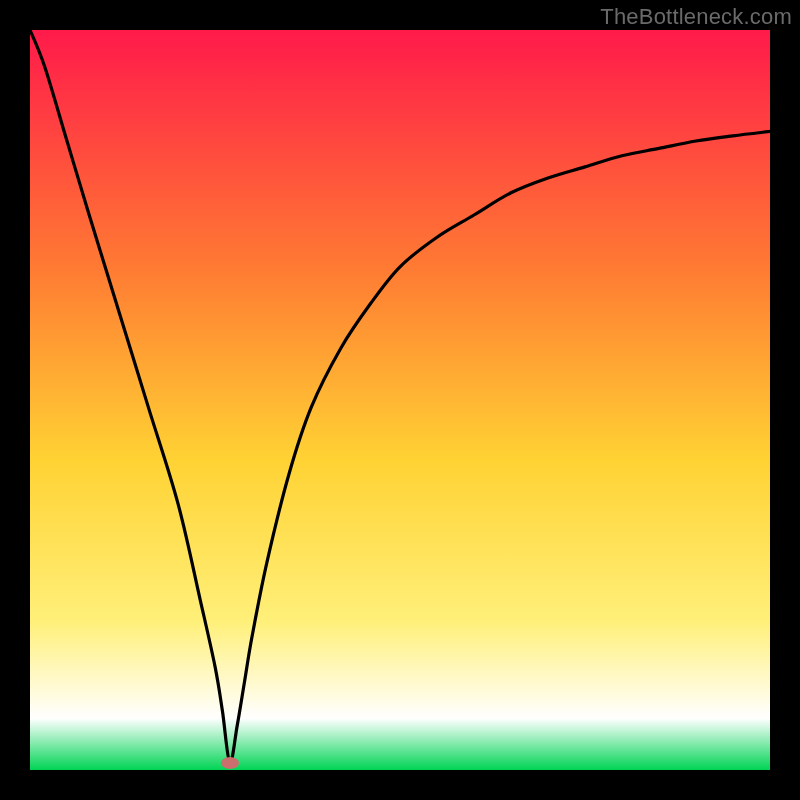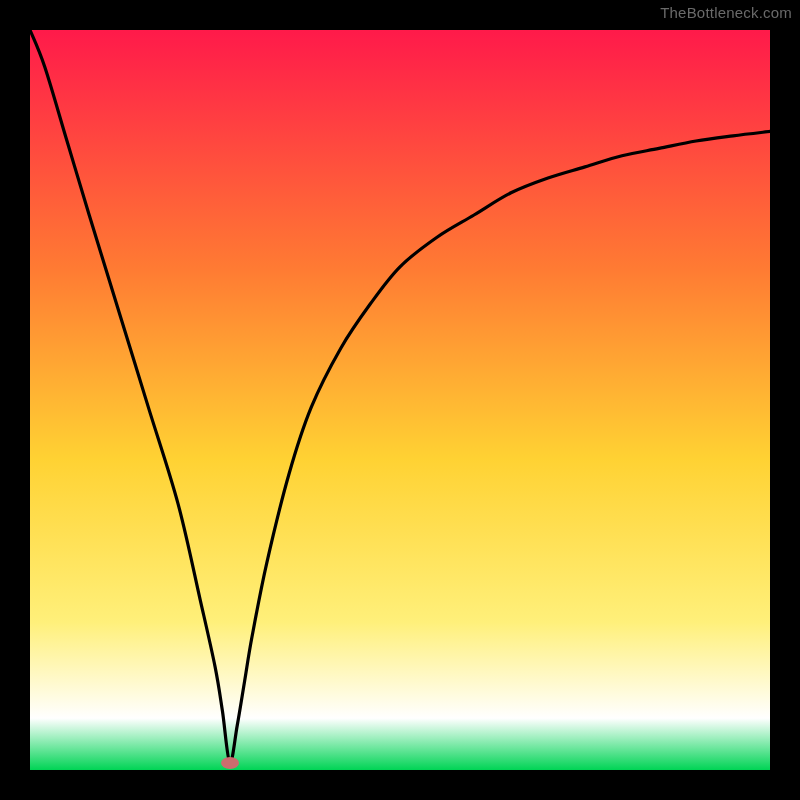--- a/index.html
+++ b/index.html
@@ -16,21 +16,21 @@
     top: 30px;
     width: 740px;
     height: 740px;
     
   }
   .watermark {
     position: absolute;
     top: 4px;
     right: 8px;
     font-family: Arial, Helvetica, sans-serif;
-    font-size: 15px;
+    font-size: 22px;
     font-weight: 500;
     color: #6a6a6a;
     letter-spacing: 0.2px;
   }
   .curve {
     position: absolute;
     left: 0; top: 0;
     width: 100%;
     height: 100%;
     pointer-events: none;

